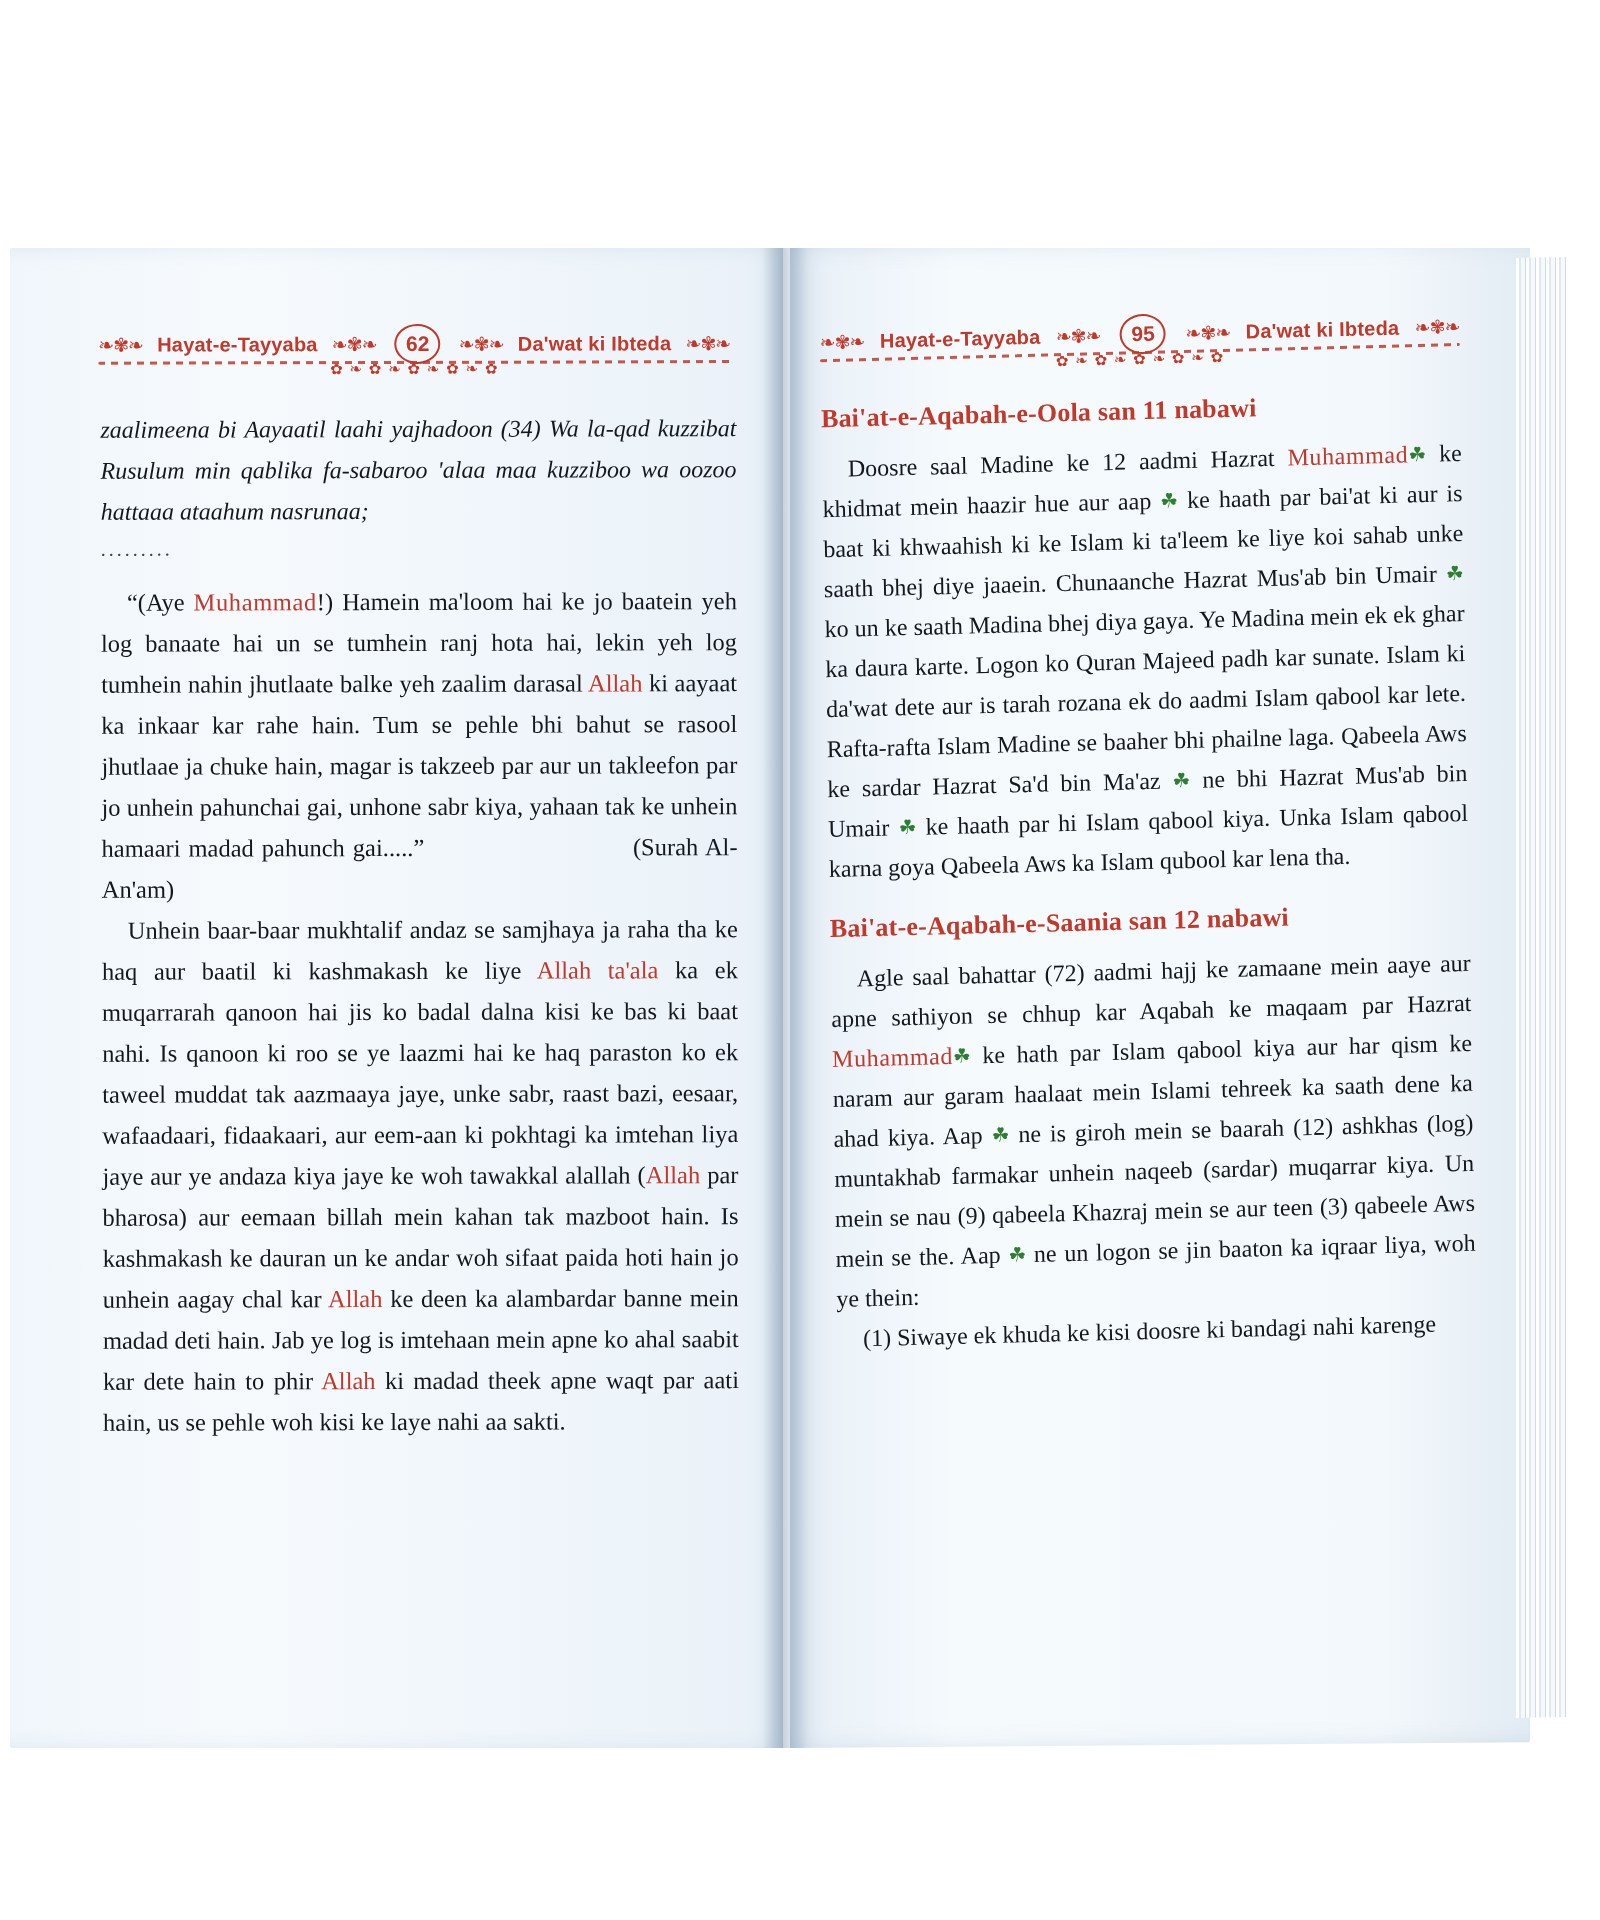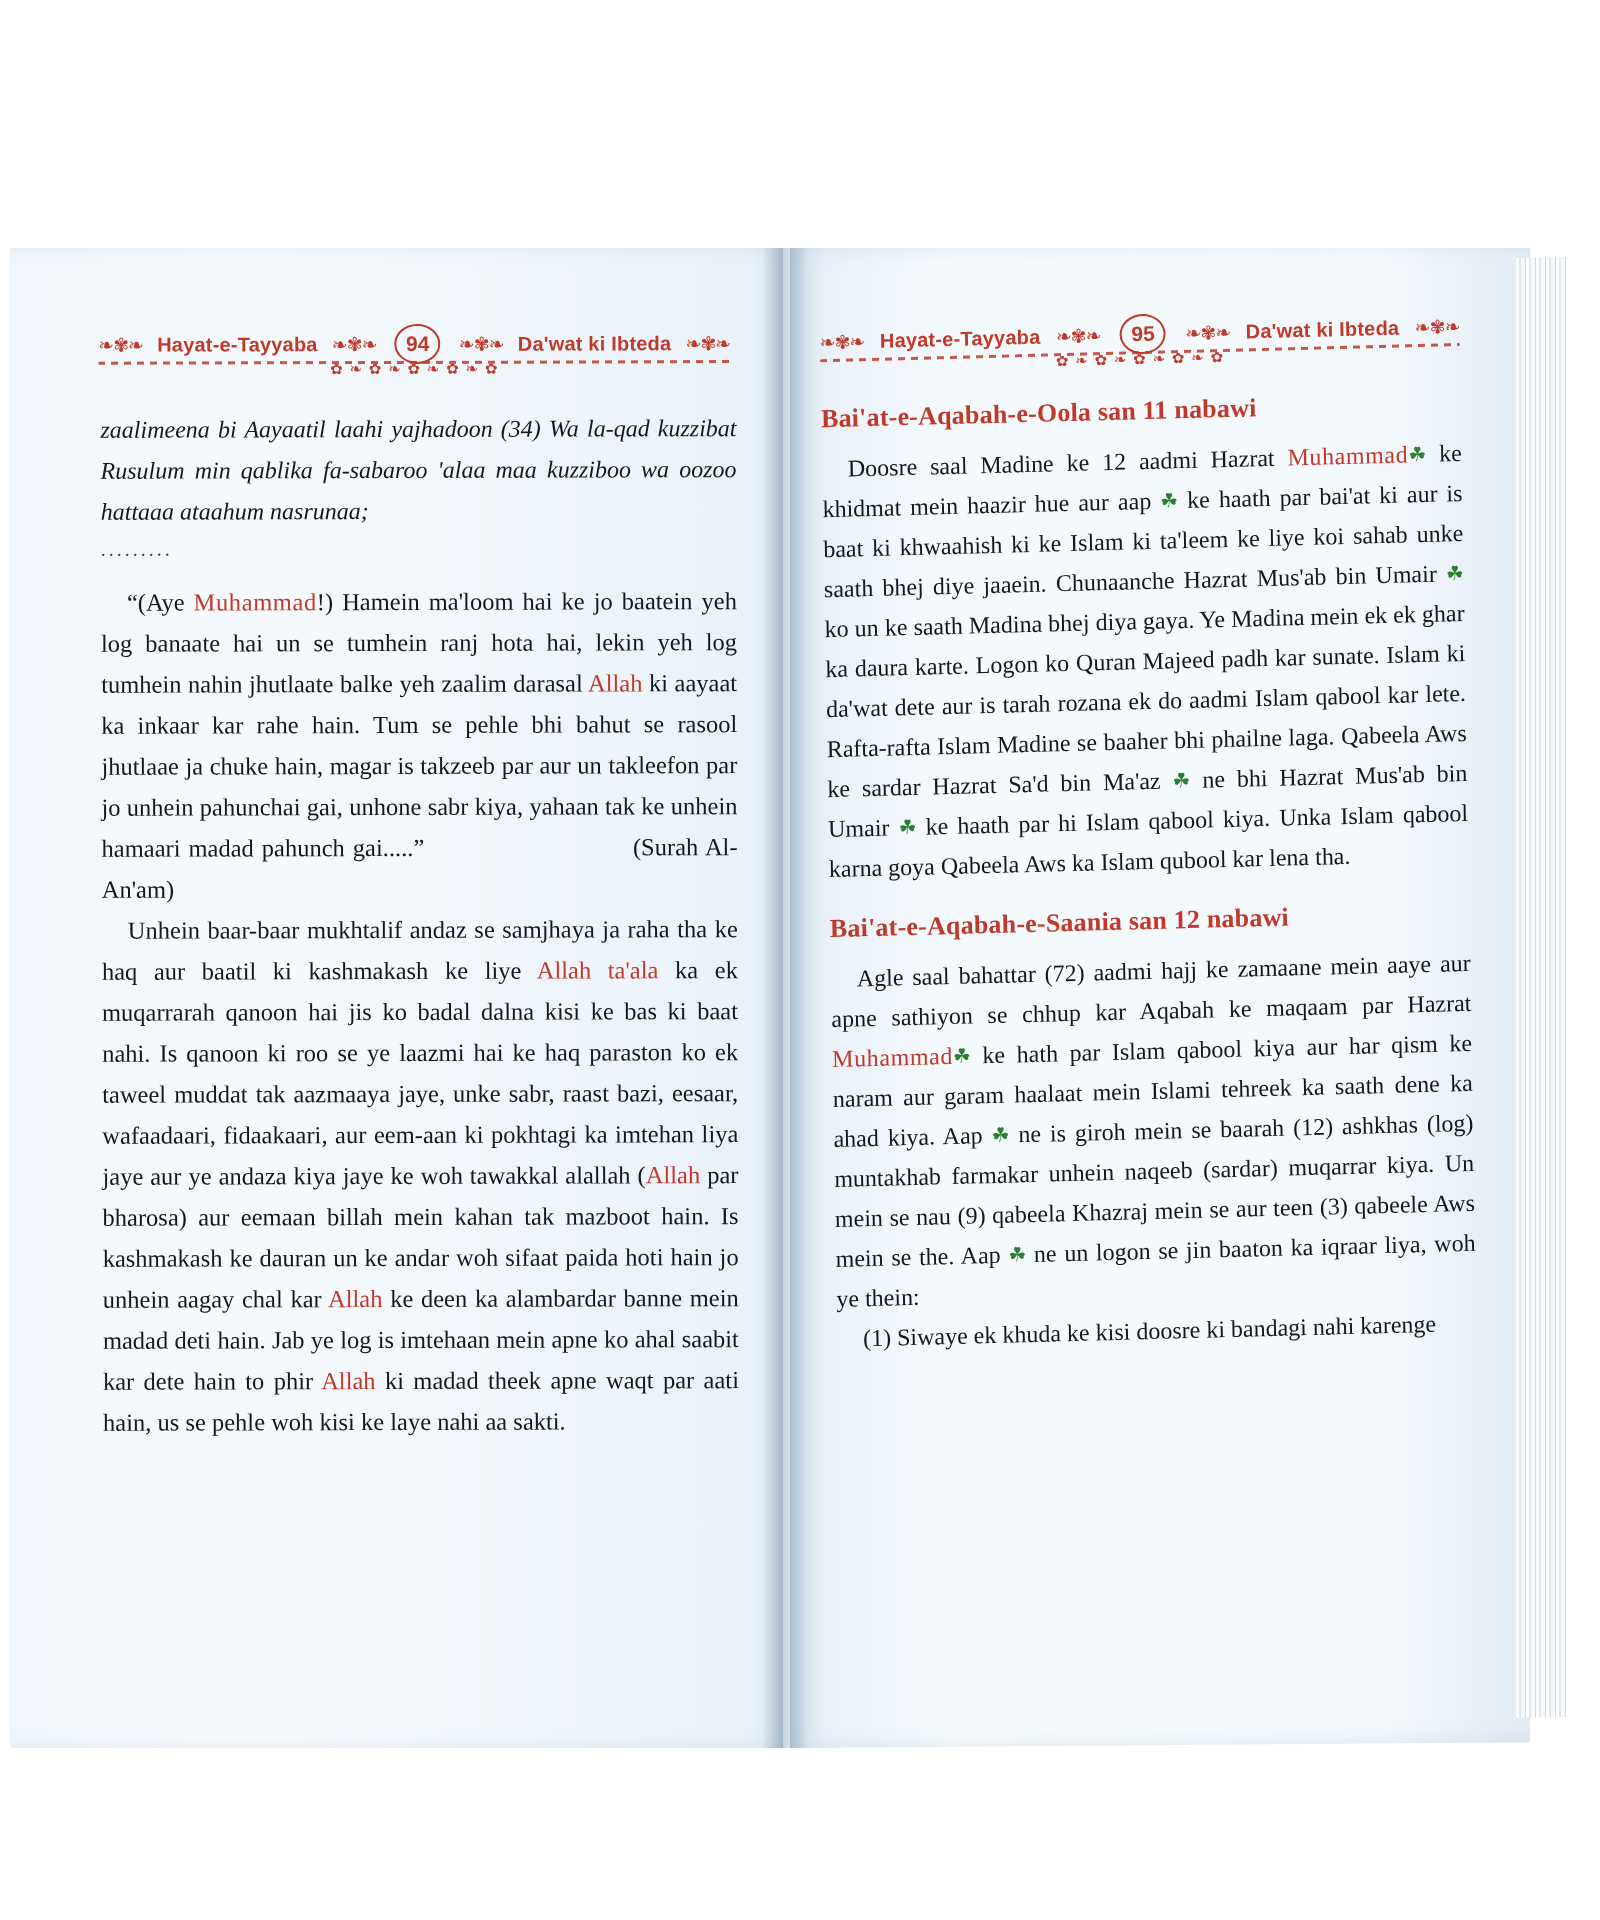--- a/index.html
+++ b/index.html
@@ -228,21 +228,21 @@
 
     <div class="page" id="page-left">
       <div id="left-inner">
 
         <div class="pg-header" style="left:88px; top:82px; width:632px;">
           <div class="hdr-row">
             <span class="hdr-orn">❧✾❧</span>
             <span class="hdr-title">Hayat-e-Tayyaba</span>
             <span class="hdr-orn">❧✾❧</span>
             <span class="pgnum-wrap">
-              <span class="pgnum-circle">94</span>
+              <span class="pgnum-circle">62</span>
             </span>
             <span class="hdr-orn">❧✾❧</span>
             <span class="hdr-title">Da'wat ki Ibteda</span>
             <span class="hdr-orn">❧✾❧</span>
           </div>
           <div class="hdr-rule"></div>
           <div class="hdr-flourish">✿ ❧ ✿ ❧ ✿ ❧ ✿ ❧ ✿</div>
         </div>
 
         <div class="col body-l" style="left:90px; top:162px; width:636px;">

